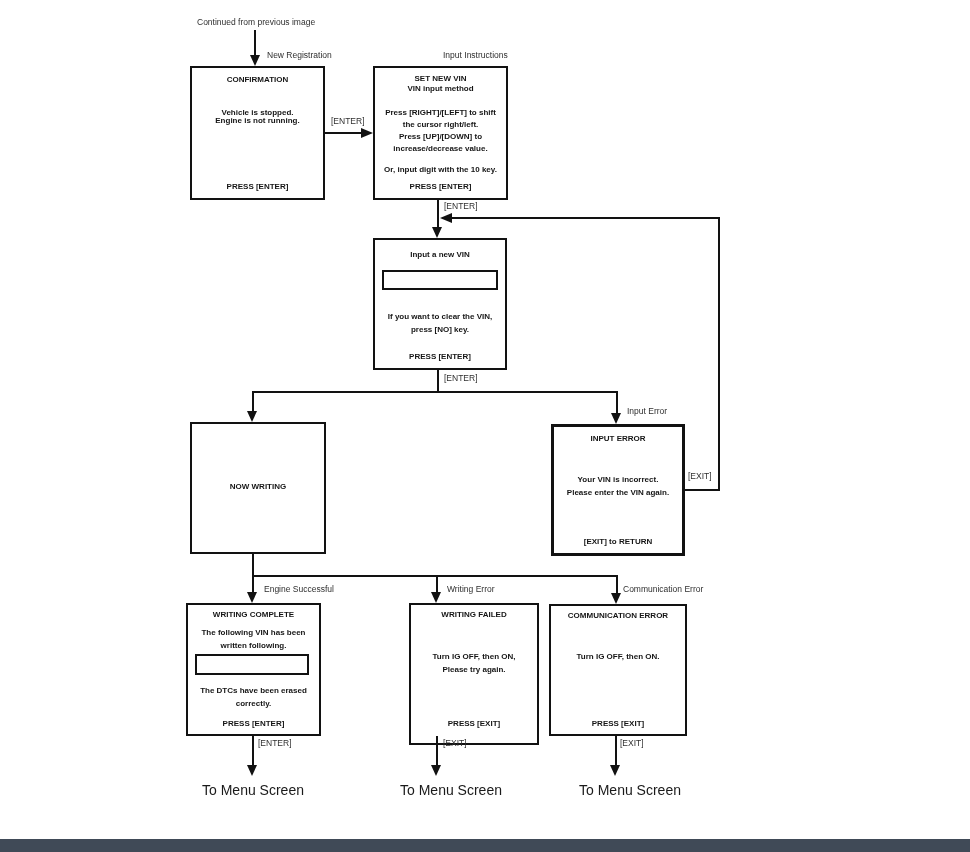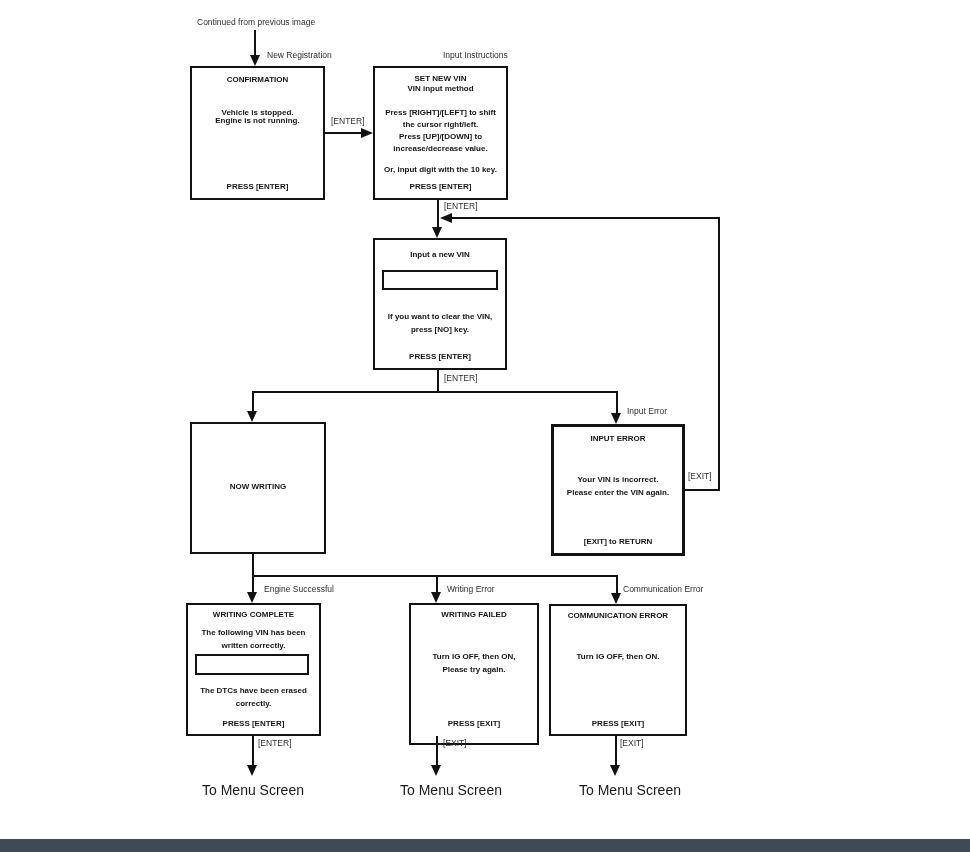--- a/index.html
+++ b/index.html
@@ -100,21 +100,21 @@
 <div class="ah-down" style="left:431px; top:592px;"></div>
 <div class="vline" style="left:616px; top:575px; width:2px; height:19px;"></div>
 <div class="ah-down" style="left:611px; top:593px;"></div>
 <div class="lbl" style="left:264px; top:584px;">Engine Successful</div>
 <div class="lbl" style="left:447px; top:584px;">Writing Error</div>
 <div class="lbl" style="left:623px; top:584px;">Communication Error</div>
 
 <div class="box" style="left:186px; top:603px; width:135px; height:133px;">
   <div class="bl" style="top:5px;">WRITING COMPLETE</div>
   <div class="bl" style="top:23px;">The following VIN has been</div>
-  <div class="bl" style="top:36px;">written correctly.</div>
+  <div class="bl" style="top:36px;">written following.</div>
   <div class="field" style="left:7px; top:49px; width:114px; height:21px;"></div>
   <div class="bl" style="top:81px;">The DTCs have been erased</div>
   <div class="bl" style="top:94px;">correctly.</div>
   <div class="bl" style="top:114px;">PRESS [ENTER]</div>
 </div>
 
 <div class="box" style="left:373px; top:603px; width:130px; height:142px;margin-left:36px;">
   <div class="bl" style="top:5px;">WRITING FAILED</div>
   <div class="bl" style="top:47px;">Turn IG OFF, then ON,</div>
   <div class="bl" style="top:60px;">Please try again.</div>

